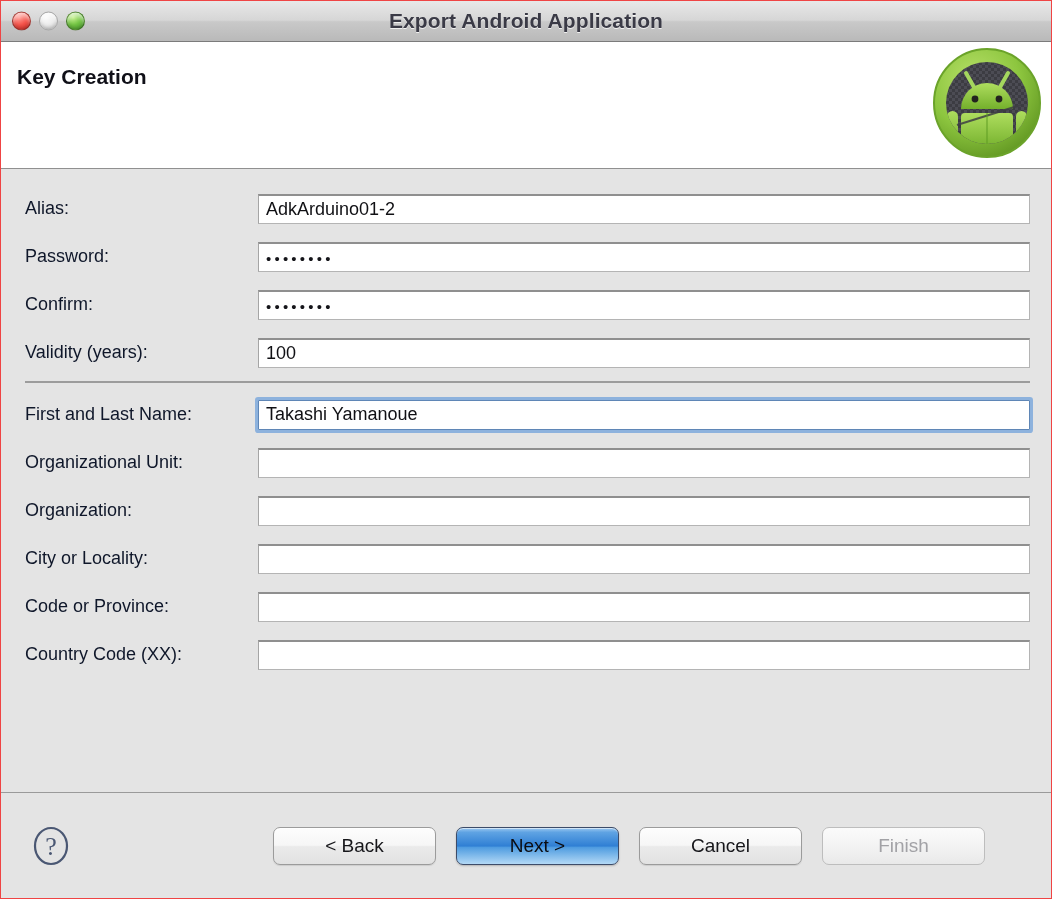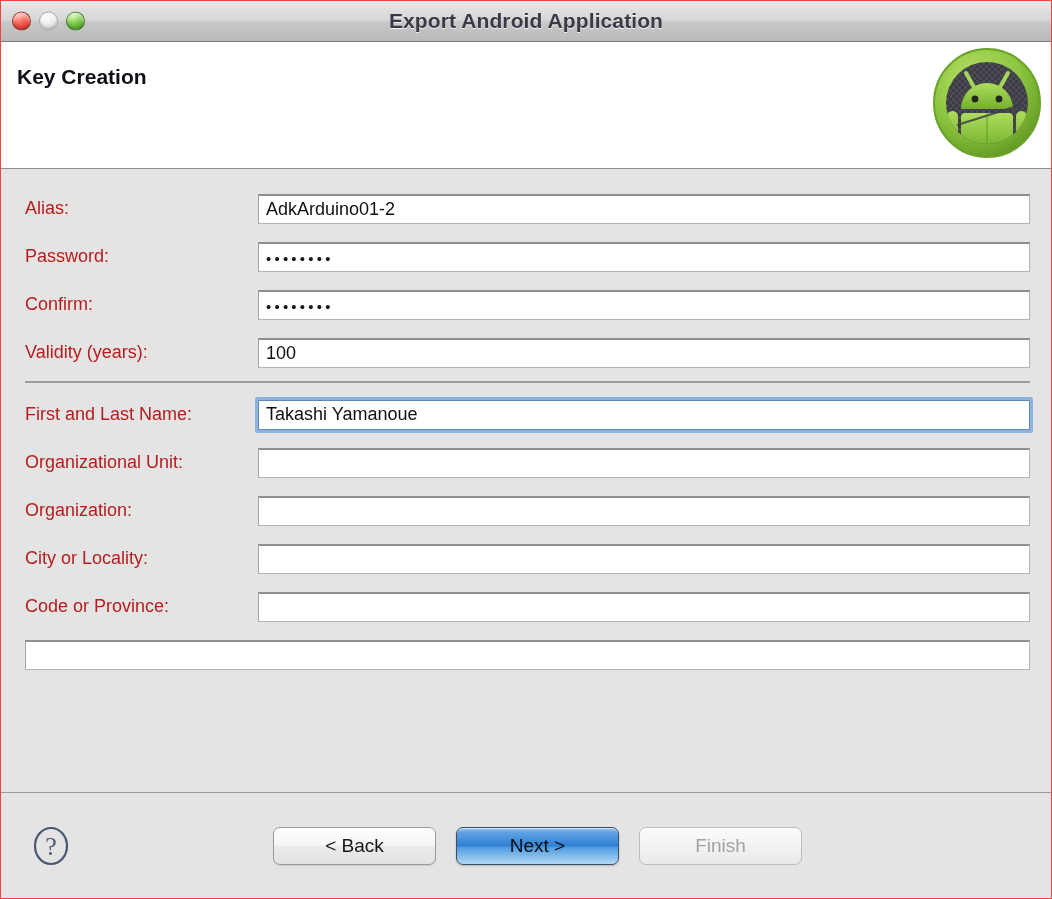--- a/index.html
+++ b/index.html
@@ -72,21 +72,21 @@
     border-bottom: 1px solid #9a9a9a;
     padding: 20px 21px 0 24px;
   }
   .field-row {
     display: flex; align-items: center;
     height: 39px;
     margin-bottom: 9px;
   }
   .field-label {
     flex: 0 0 233px;
-    font-size: 18px; color: #b91c1c;
+    font-size: 18px; color: #0f172a;
     white-space: nowrap;
   }
   .field-input {
     flex: 1 1 auto;
     height: 30px;
     background: #ffffff;
     border: 1px solid #b4b4b4;
     border-top: 2px solid #8f8f8f;
     border-left: 1px solid #a5a5a5;
     display: flex; align-items: center;
@@ -276,33 +276,35 @@
       </div>
 
       <div class="field-row">
         <div class="field-label">Code or Province:</div>
         <div class="field-input">
           <span class="val"></span>
         </div>
       </div>
 
       <div class="field-row">
+        <div class="field-label">Country Code (XX):</div>
         <div class="field-input">
           <span class="val"></span>
         </div>
       </div>
     </div>
   </div>
 
   <div class="footer">
     <svg class="help-icon" viewBox="0 0 38 42">
       <ellipse cx="19" cy="21" rx="16" ry="18" fill="none" stroke="#4a5773" stroke-width="2.2"></ellipse>
       <text x="19" y="30" text-anchor="middle" font-family="Liberation Serif, serif" font-size="26" fill="#4a5773">?</text>
     </svg>
 
     <div class="btn-row">
       <div class="btn">&lt; Back</div>
       <div class="btn primary">Next &gt;</div>
+      <div class="btn">Cancel</div>
       <div class="btn disabled">Finish</div>
     </div>
   </div>
 
 </div>
 
 </body></html>

